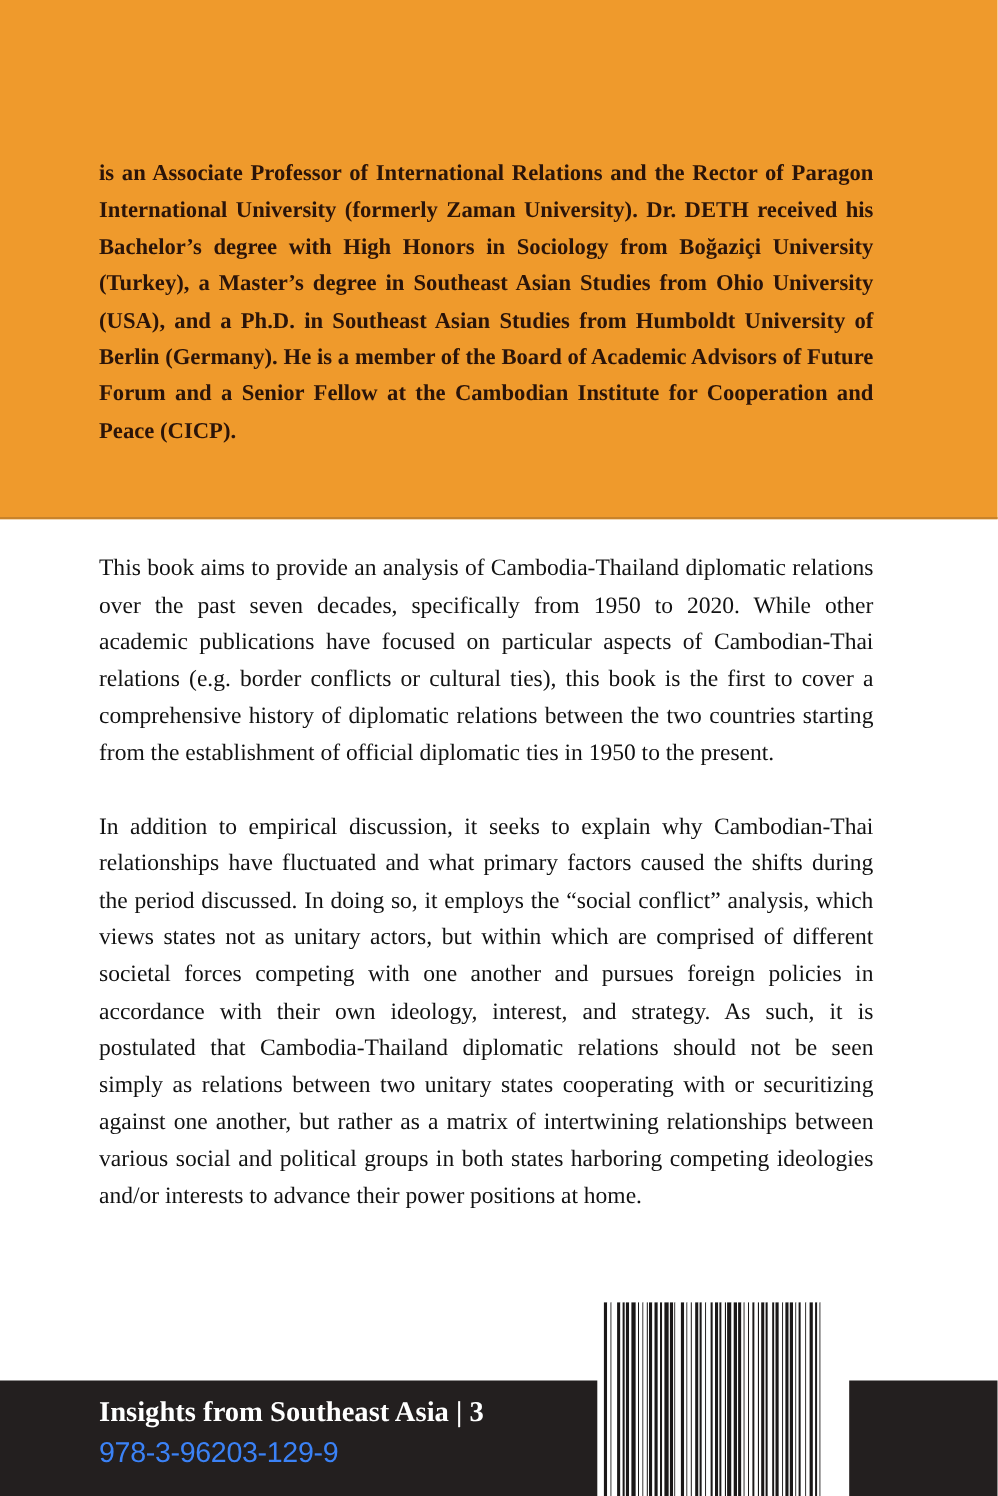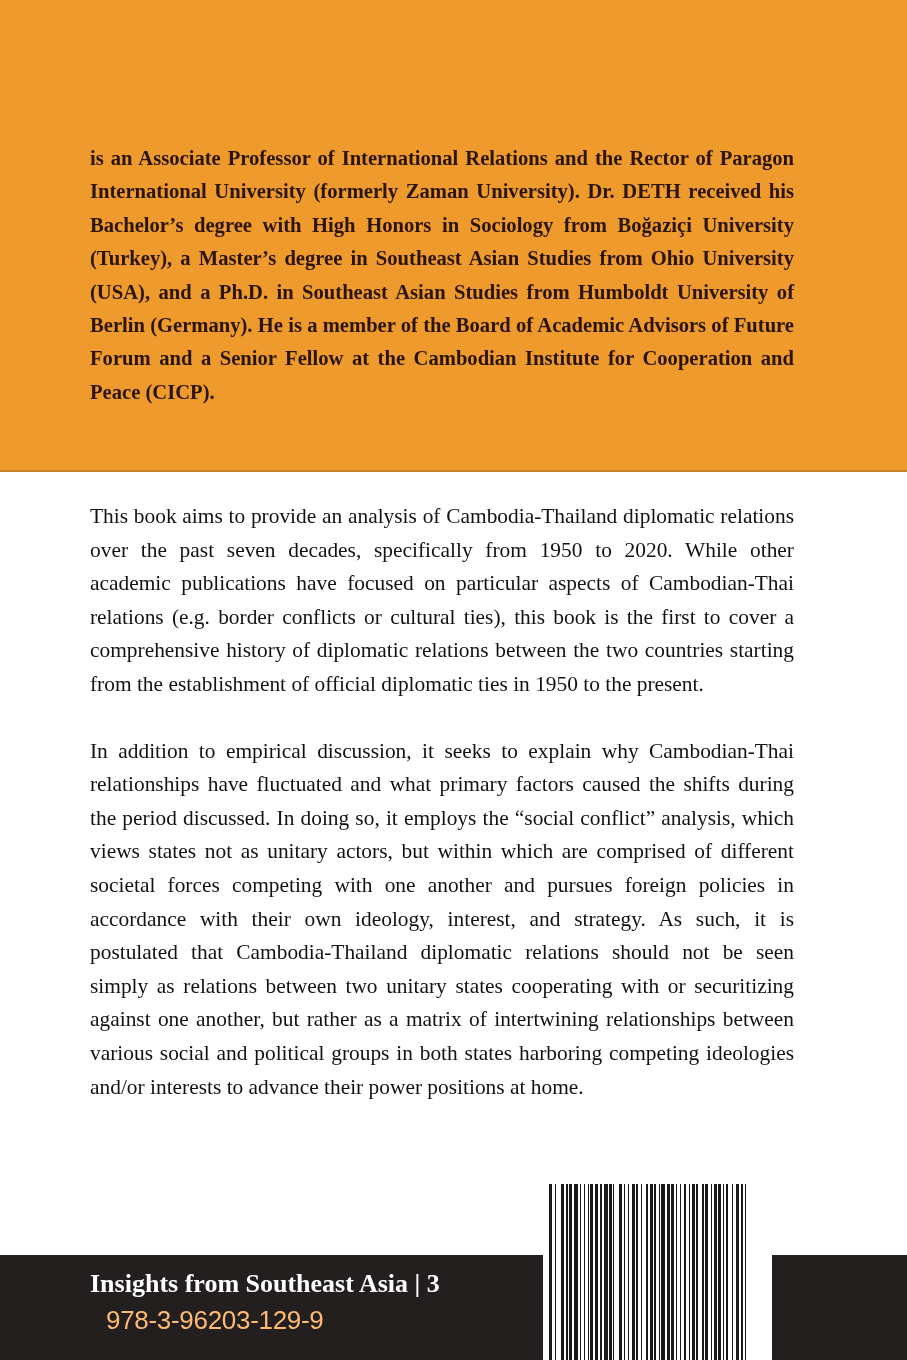--- a/index.html
+++ b/index.html
@@ -121,27 +121,26 @@
     font-family: "Liberation Serif", serif;
     font-weight: bold;
     font-size: 26px;
     line-height: 34px;
     white-space: nowrap;
   }
   #isbn {
     position: absolute;
     left: 90px;
     top: 48px;
-    color: #fdba74;
+    color: #3b82f6;
     font-family: "Liberation Sans", sans-serif;
     font-size: 26px;
     line-height: 34px;
     letter-spacing: -0.3px;
     white-space: nowrap;
-    margin-left: 16px;
   }
 
   #right-bar {
     position: absolute;
     left: 772px;
     top: 1255px;
     width: 135px;
     height: 105px;
     background: #231f1f;
   }

